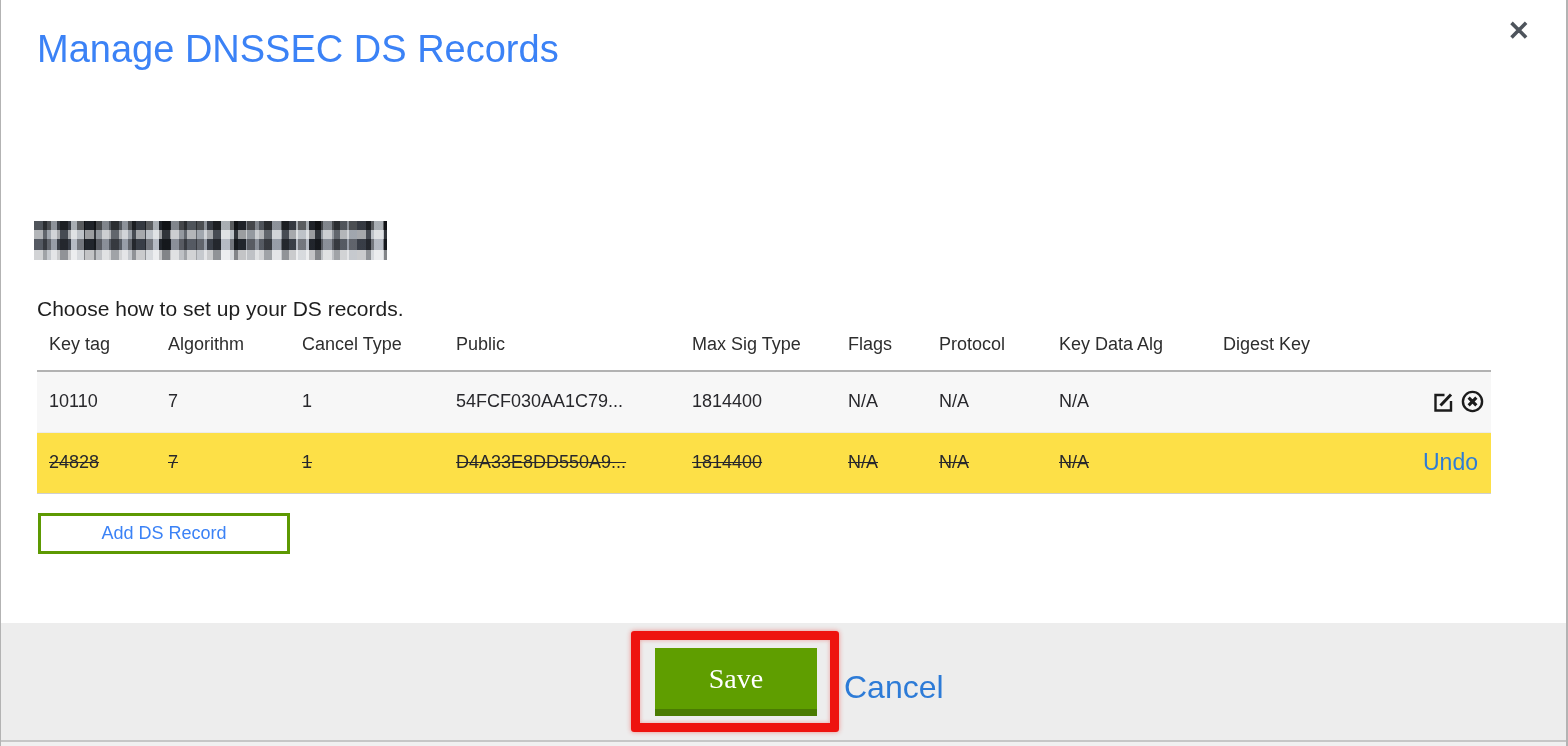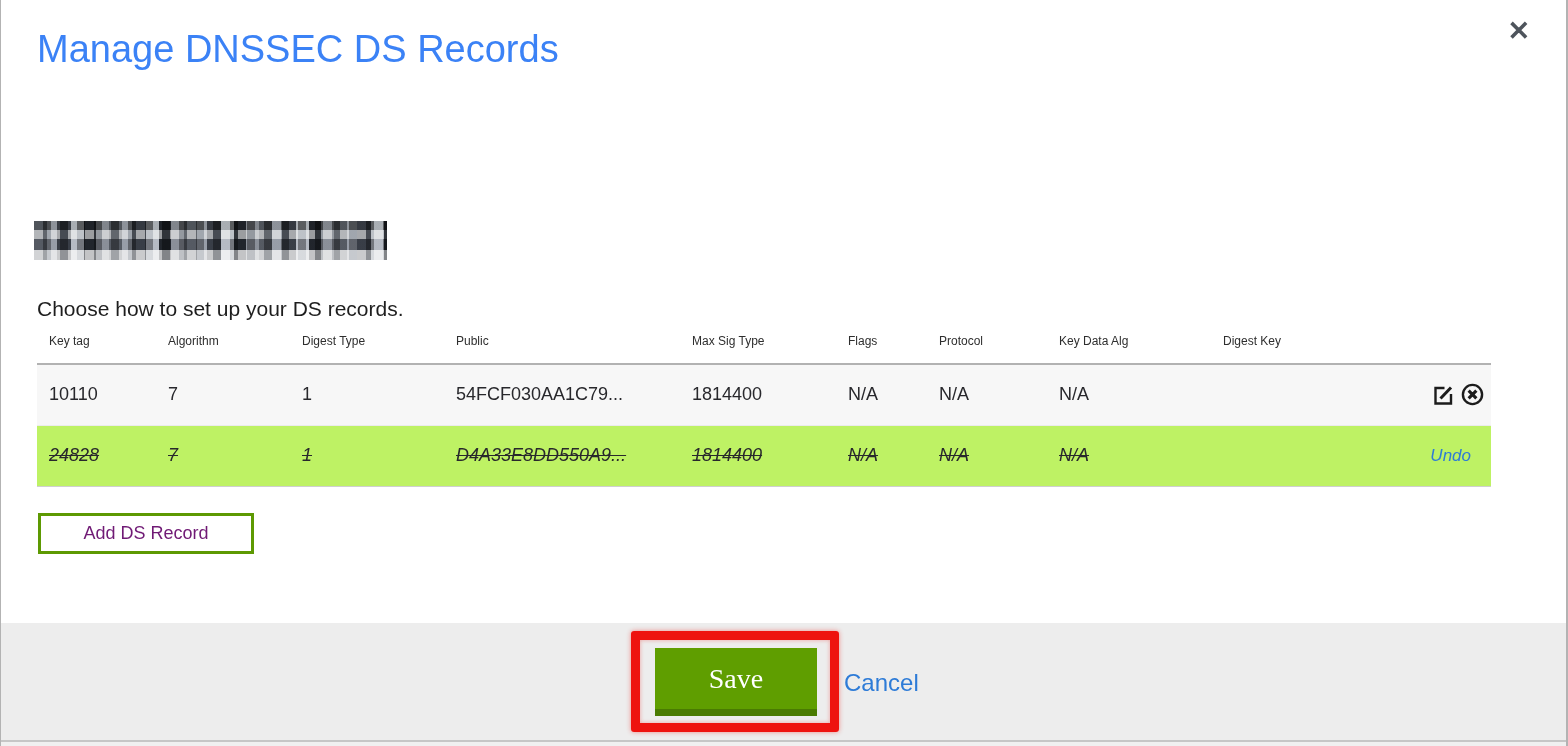--- a/index.html
+++ b/index.html
@@ -64,68 +64,68 @@
   
   table.ds-table {
     position: absolute;
     left: 36px;
     top: 328px;
     width: 1454px;
     border-collapse: collapse;
     table-layout: fixed;
   }
   .ds-table thead th {
-    font-size: 12px;
+    font-size: 18px;
     font-weight: 400;
     color: #2e2e2e;
     text-align: left;
     padding: 6px 0 15px 12px;
     border-bottom: 2px solid #b2b2b2;
     white-space: nowrap;
   }
   .ds-table tbody td {
     font-size: 18px;
     color: #28282c;
     height: 61px;
     padding-left: 12px;
     white-space: nowrap;
     overflow: hidden;
   }
   tr.row-normal { background: #f7f7f7; }
-  tr.row-deleted { background: #bef264; border-top: 1px solid #ececec; font-style: italic; }
+  tr.row-deleted { background: #fde047; border-top: 1px solid #ececec; }
   tr.row-deleted td { text-decoration: line-through; border-bottom: 1px solid #cfcfcf; }
   tr.row-deleted td.actions-cell { text-decoration: none; }
   td.actions-cell { text-align: right; padding-right: 6px; }
 
   .icon-btn {
     display: inline-block;
     vertical-align: middle;
     cursor: pointer;
     line-height: 0;
   }
   .icon-btn svg { display: inline-block; }
 
   .undo-link {
-    font-size: 17px;
+    font-size: 23px;
     color: #2e7cd6;
     text-decoration: none;
     cursor: pointer;
     padding-right: 14px;
   }
 
   
   .add-btn {
     position: absolute;
     left: 37px;
     top: 513px;
-    width: 216px;
+    width: 252px;
     height: 41px;
     background: #ffffff;
     border: 3px solid #5d9902;
-    color: #701a75;
+    color: #3b82f6;
     font-size: 18px;
     font-family: "Liberation Sans", sans-serif;
     cursor: pointer;
   }
 
   
   .footer-bar {
     position: absolute;
     left: 0;
     top: 623px;
@@ -167,21 +167,21 @@
     color: #ffffff;
     font-size: 28px;
     font-family: Liberation Serif, serif;
     cursor: pointer;
   }
 
   .cancel-link {
     position: absolute;
     left: 843px;
     top: 46px;
-    font-size: 24px;
+    font-size: 32px;
     color: #2d7bd7;
     text-decoration: none;
     cursor: pointer;
   }
 </style>
 </head>
 <body>
 
 <div class="screen">
 
@@ -203,21 +203,21 @@
         <col style="width:91px">
       <col style="width:120px">
         <col style="width:164px">
         <col style="width:200px">
       <col style="width:80px">
     </colgroup>
     <thead>
       <tr>
         <th>Key tag</th>
         <th>Algorithm</th>
-        <th>Digest Type</th>
+        <th>Cancel Type</th>
         <th>Public</th>
         <th>Max Sig Type</th>
         <th>Flags</th>
         <th>Protocol</th>
         <th>Key Data Alg</th>
         <th>Digest Key</th>
         <th></th>
       </tr>
     </thead>
     <tbody>

